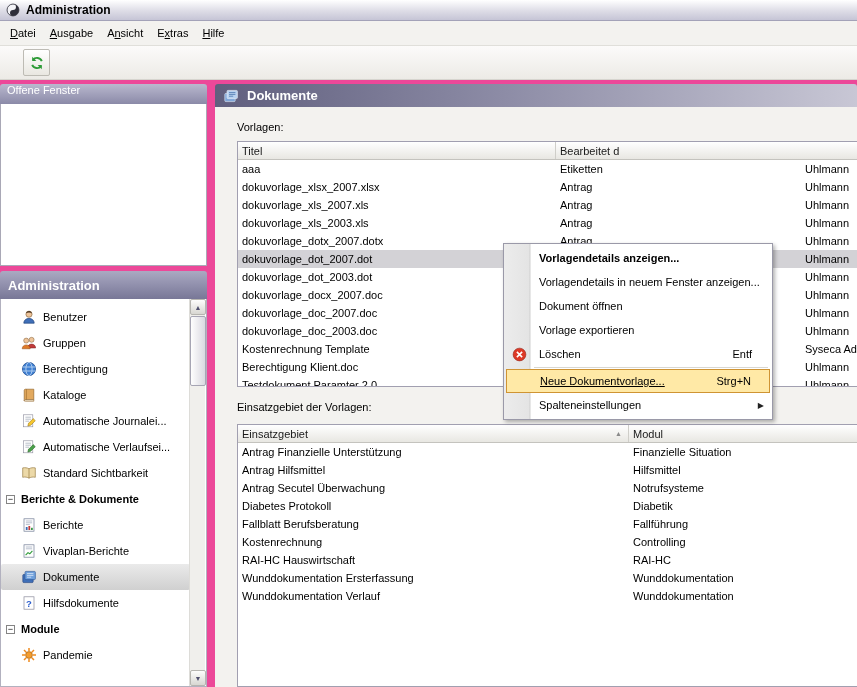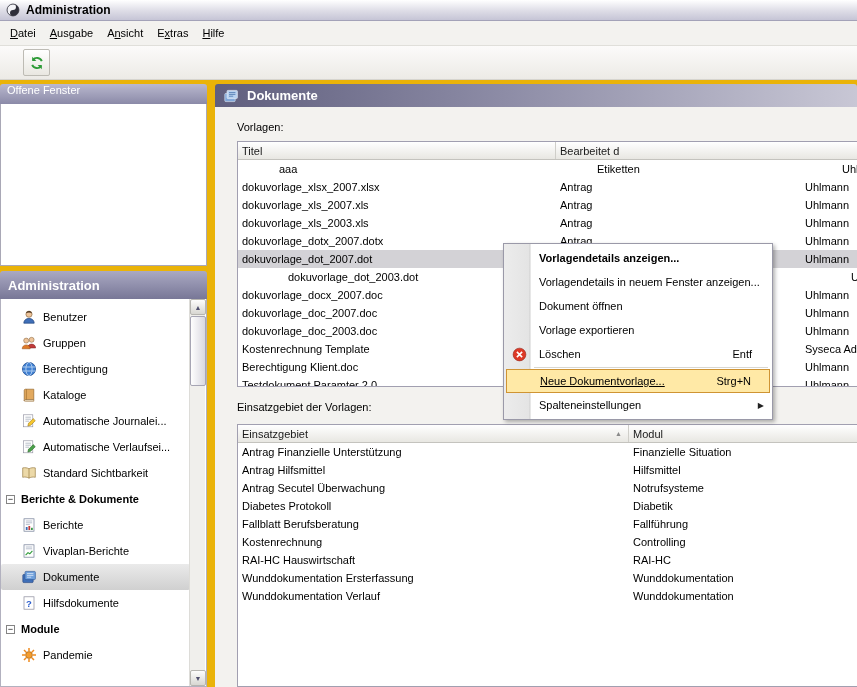--- a/index.html
+++ b/index.html
@@ -1,18 +1,18 @@
 <!DOCTYPE html>
 <html><head>
 <meta charset="utf-8">
 <style>
   *{margin:0;padding:0;box-sizing:border-box;cursor:default}
   html,body{width:857px;height:687px}
   body{font-family:"Liberation Sans","DejaVu Sans",sans-serif;font-size:11px;color:#000;background:#888}
-  .window{position:relative;width:857px;height:687px;overflow:hidden;background:#eab308}
+  .window{position:relative;width:857px;height:687px;overflow:hidden;background:#ec4899}
 
   
   .titlebar{position:absolute;left:0;top:0;width:100%;height:21px;
     background:linear-gradient(#ffffff,#dddce6 55%,#c6c5d6);
     border-bottom:1px solid #a3a2b8;display:flex;align-items:center;gap:5px;padding-left:5px}
   .titlebar .title{font-weight:bold;font-size:12px}
 
   
   .menubar{position:absolute;left:0;top:21px;width:100%;height:25px;background:#f3f2ef;
     border-bottom:1px solid #e0dfda;display:flex;align-items:center;padding-left:3px}
@@ -288,21 +288,21 @@
   <div class="grid" id="grid1">
       <div class="grid-header">
         <div class="grid-hcell" style="flex: 0 0 318px;">
           <span class="hlabel">Titel</span>
         </div>
         <div class="grid-hcell" style="flex: 1 1 0%; border-right: none;">
           <span class="hlabel">Bearbeitet d</span>
         </div>
       </div>
       <div class="grid-row">
-        <div class="grid-cell" style="flex: 0 0 318px; margin-left: 37px;">aaa</div>
+        <div class="grid-cell" style="flex: 0 0 318px;">aaa</div>
         <div class="grid-cell" style="flex: 0 0 245px;">Etiketten</div>
         <div class="grid-cell" style="flex: 1 1 0%;">Uhlmann</div>
       </div>
       <div class="grid-row">
         <div class="grid-cell" style="flex: 0 0 318px;">dokuvorlage_xlsx_2007.xlsx</div>
         <div class="grid-cell" style="flex: 0 0 245px;">Antrag</div>
         <div class="grid-cell" style="flex: 1 1 0%;">Uhlmann</div>
       </div>
       <div class="grid-row">
         <div class="grid-cell" style="flex: 0 0 318px;">dokuvorlage_xls_2007.xls</div>
@@ -318,21 +318,21 @@
         <div class="grid-cell" style="flex: 0 0 318px;">dokuvorlage_dotx_2007.dotx</div>
         <div class="grid-cell" style="flex: 0 0 245px;">Antrag</div>
         <div class="grid-cell" style="flex: 1 1 0%;">Uhlmann</div>
       </div>
       <div class="grid-row selected">
         <div class="grid-cell" style="flex: 0 0 318px;">dokuvorlage_dot_2007.dot</div>
         <div class="grid-cell" style="flex: 0 0 245px;"></div>
         <div class="grid-cell" style="flex: 1 1 0%;">Uhlmann</div>
       </div>
       <div class="grid-row">
-        <div class="grid-cell" style="flex: 0 0 318px; margin-left: 46px;">dokuvorlage_dot_2003.dot</div>
+        <div class="grid-cell" style="flex: 0 0 318px;">dokuvorlage_dot_2003.dot</div>
         <div class="grid-cell" style="flex: 0 0 245px;"></div>
         <div class="grid-cell" style="flex: 1 1 0%;">Uhlmann</div>
       </div>
       <div class="grid-row">
         <div class="grid-cell" style="flex: 0 0 318px;">dokuvorlage_docx_2007.doc</div>
         <div class="grid-cell" style="flex: 0 0 245px;"></div>
         <div class="grid-cell" style="flex: 1 1 0%;">Uhlmann</div>
       </div>
       <div class="grid-row">
         <div class="grid-cell" style="flex: 0 0 318px;">dokuvorlage_doc_2007.doc</div>

